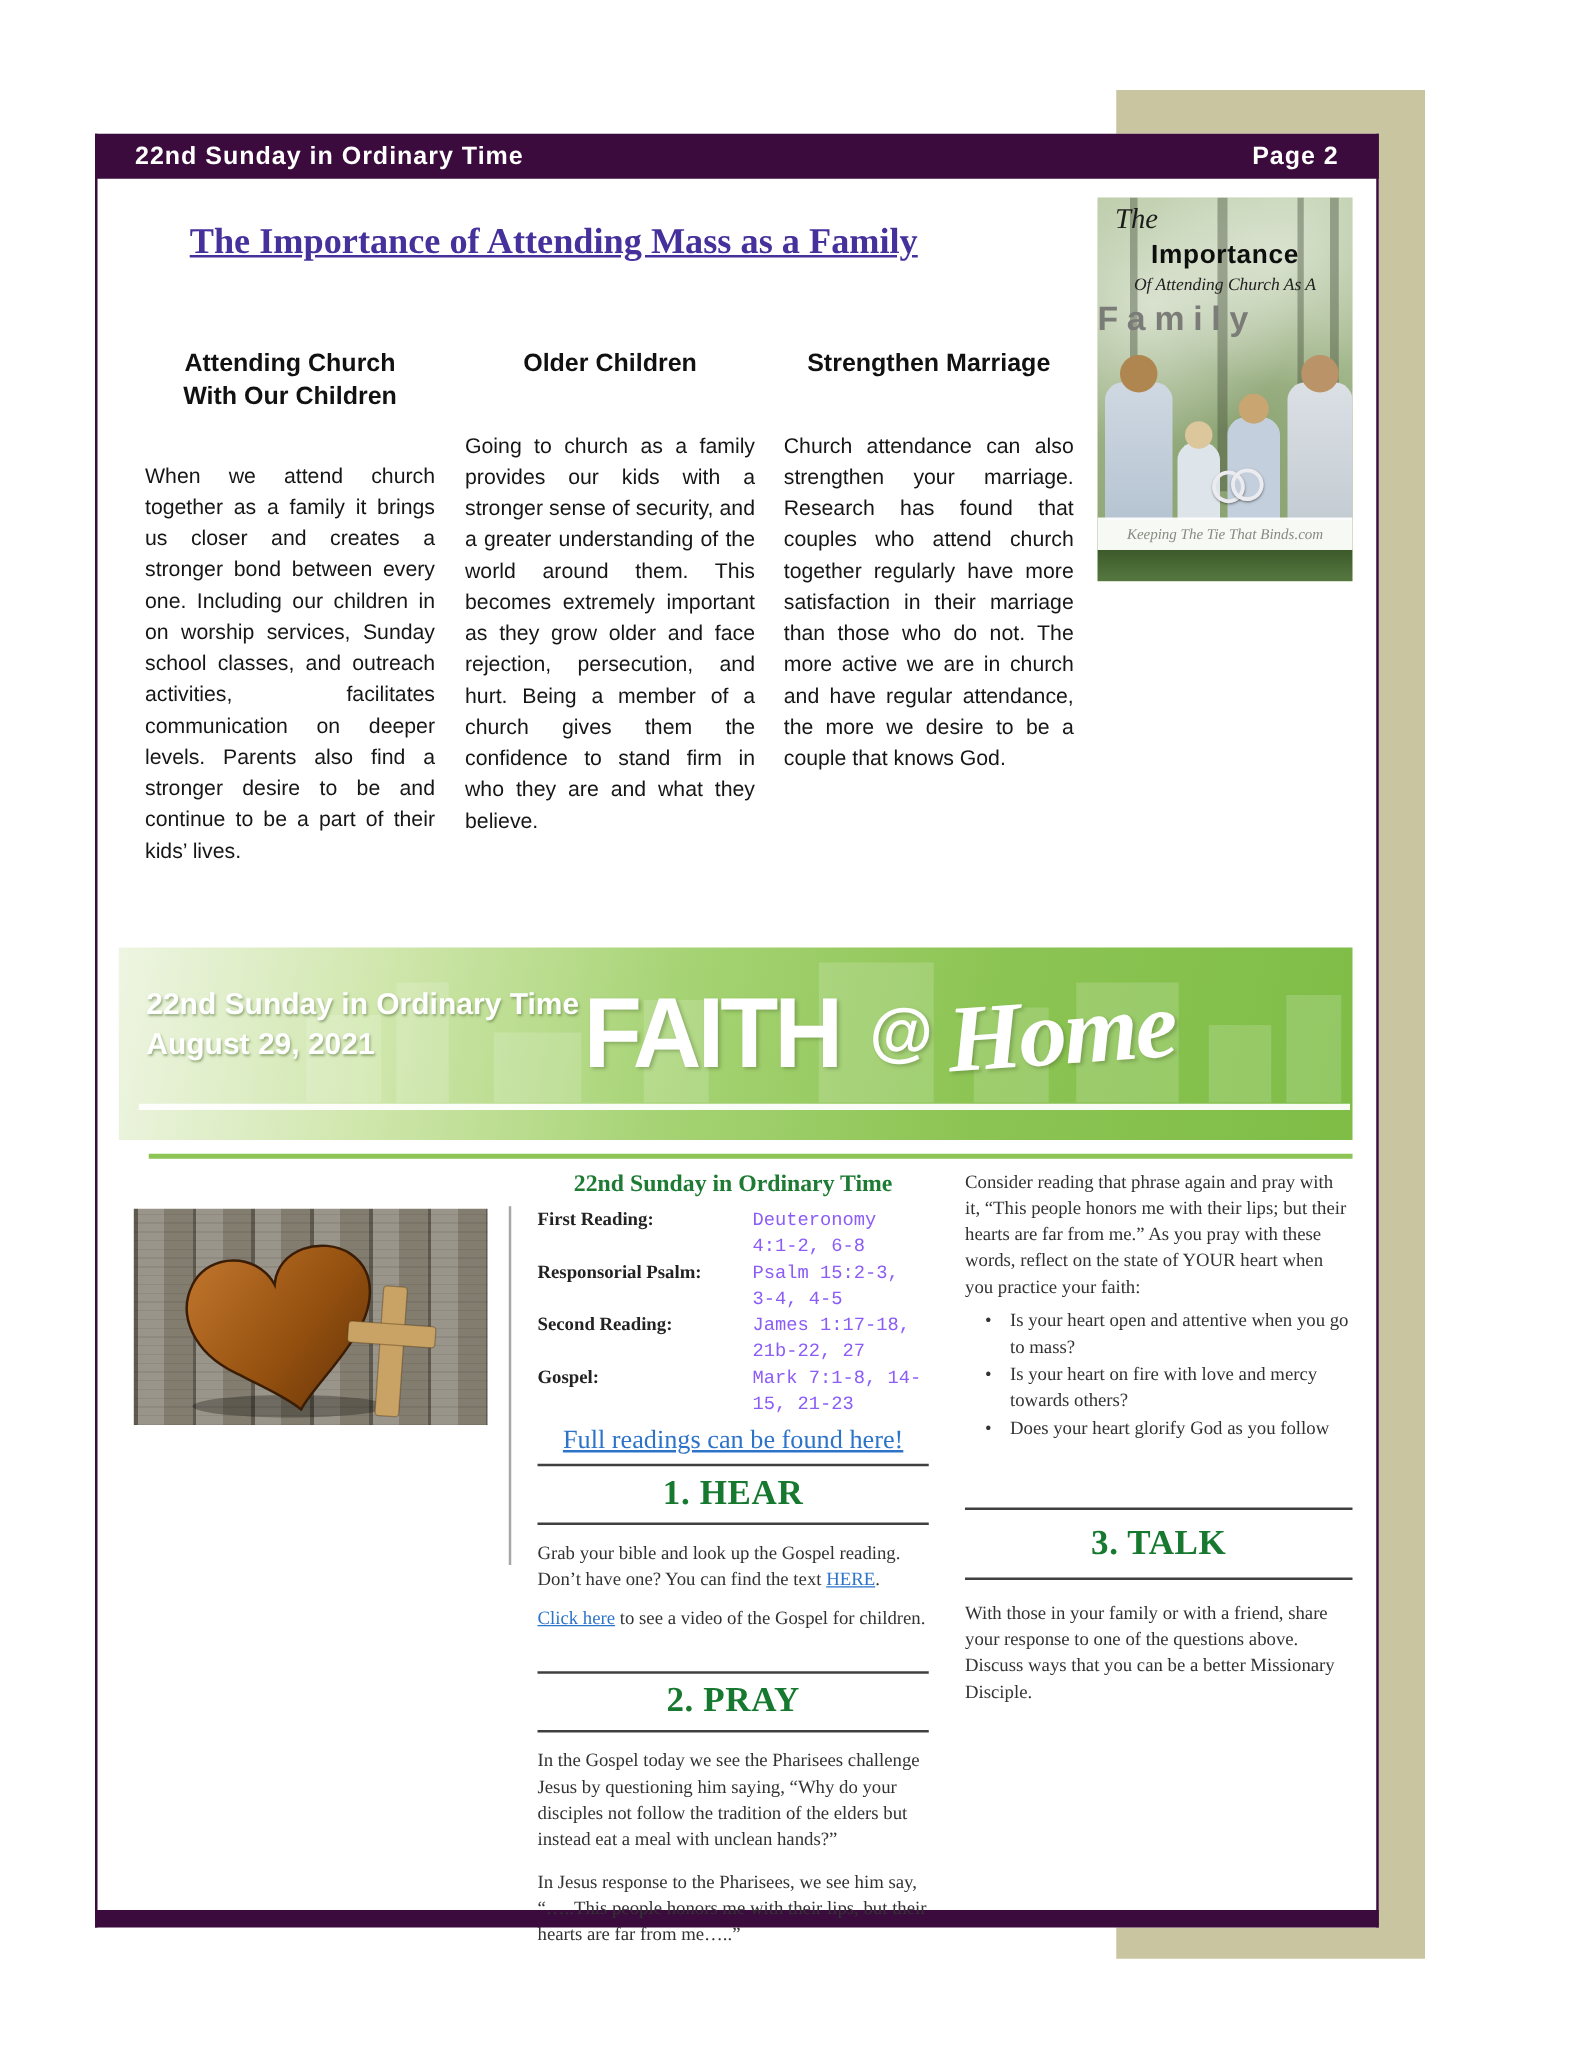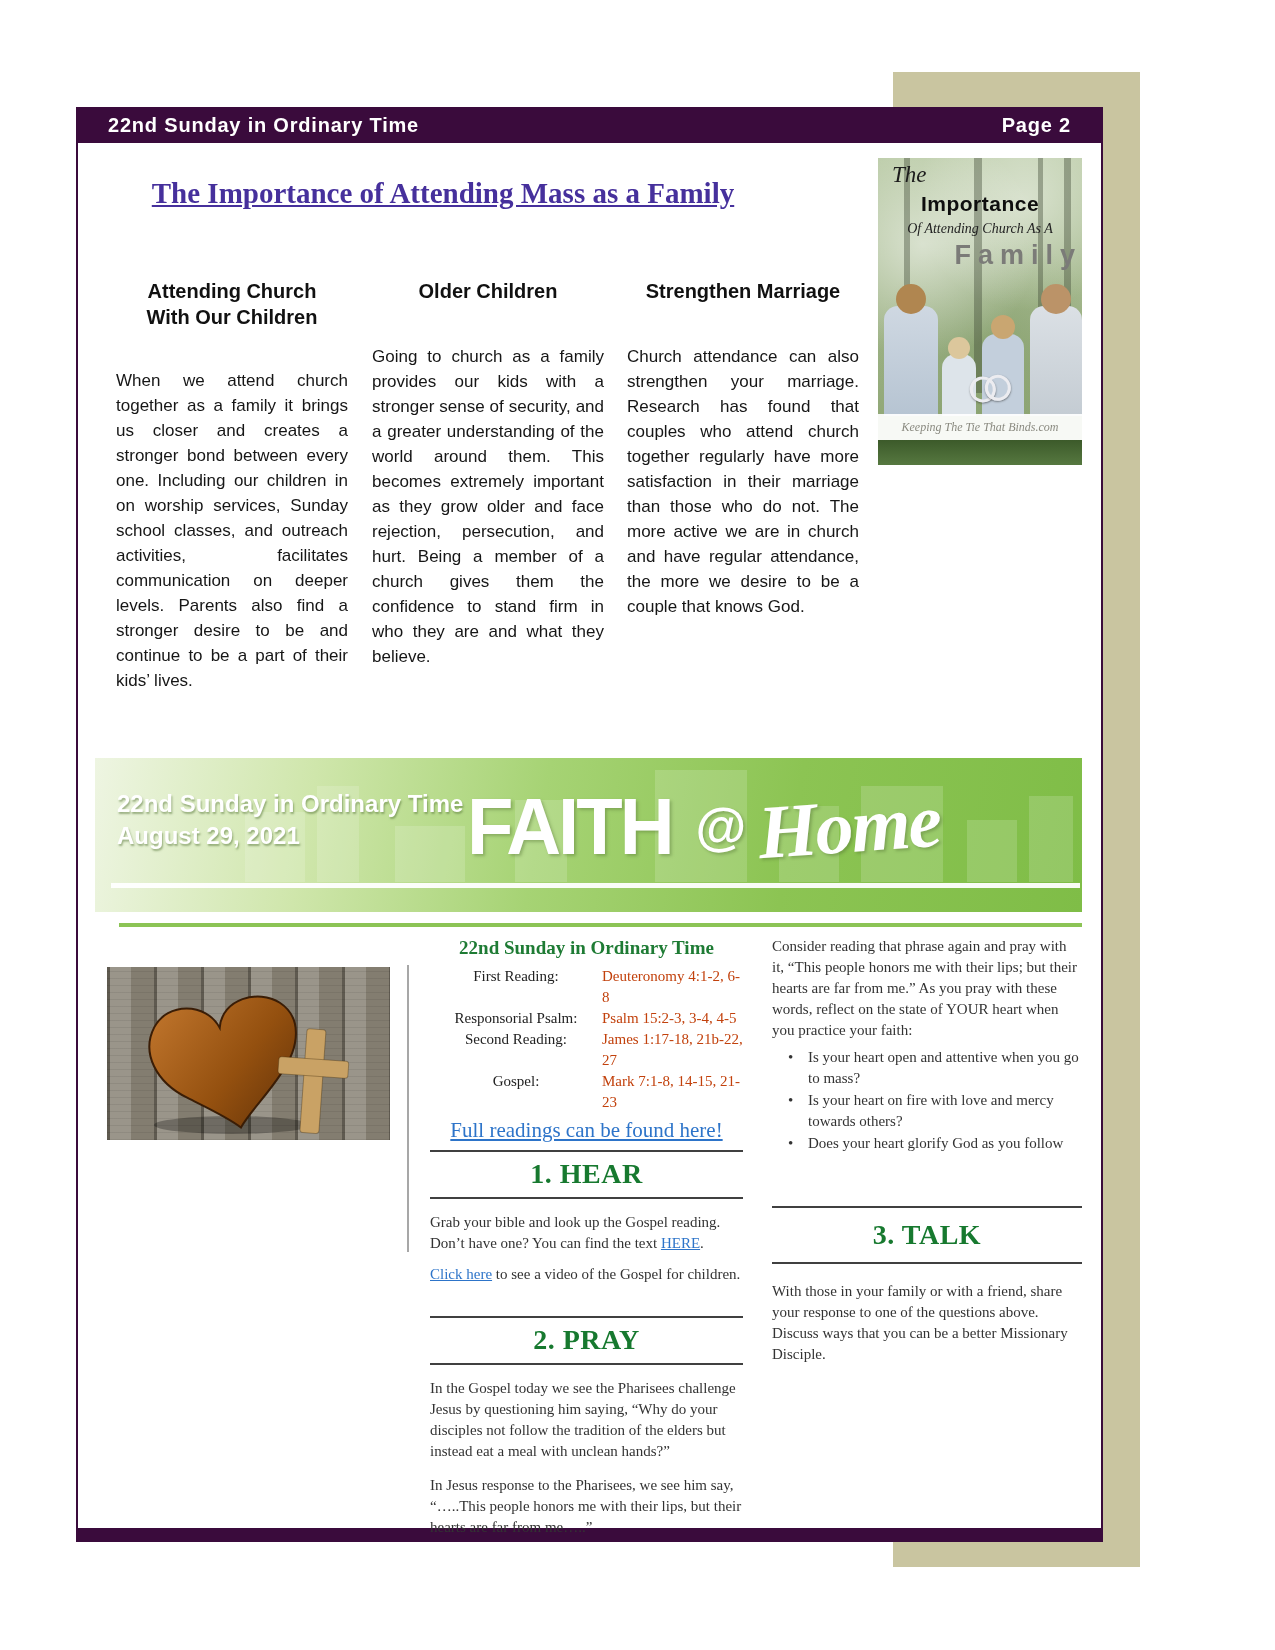--- a/index.html
+++ b/index.html
@@ -54,21 +54,21 @@
       linear-gradient(#b9caa5, #9cb184 60%, #8aa26f);
   }
   .trunk { position:absolute; top:0; background:rgba(62,72,52,.4); }
   .t1 { left:26px; width:6px; height:220px; }
   .t2 { left:96px; width:8px; height:235px; }
   .t3 { left:160px; width:5px; height:215px; }
   .t4 { left:186px; width:7px; height:230px; }
   .f-the { position:absolute; left:14px; top:4px; font-family:"Liberation Serif", serif; font-style:italic; font-size:23px; color:#1c1c1c; }
   .f-imp { position:absolute; left:0; top:34px; width:100%; text-align:center; font-weight:bold; font-size:21px; color:#0e0e0e; letter-spacing:.5px; }
   .f-ofatt { position:absolute; left:0; top:63px; width:100%; text-align:center; font-family:"Liberation Serif", serif; font-style:italic; font-size:14px; color:#222; }
-  .f-family { position:absolute; left:0; top:82px; width:100%; text-align:right; font-size:27px; font-weight:bold; color:#7b7b78; letter-spacing:7px; }
+  .f-family { position:absolute; left:0; top:82px; width:100%; text-align:left; font-size:27px; font-weight:bold; color:#7b7b78; letter-spacing:7px; }
   .person { position:absolute; border-radius:14px 14px 0 0; }
   .person::before { content:""; position:absolute; border-radius:50%; }
   .pm { left:6px; top:148px; width:54px; height:110px; background:linear-gradient(#cfd8e2,#b6c4d2); }
   .pm::before { width:30px; height:30px; left:12px; top:-22px; background:#b08650; }
   .pb { left:64px; top:196px; width:34px; height:62px; background:#dde4ea; }
   .pb::before { width:22px; height:22px; left:6px; top:-17px; background:#dcc79c; }
   .pg { left:104px; top:176px; width:42px; height:82px; background:#c3cfdc; }
   .pg::before { width:24px; height:24px; left:9px; top:-19px; background:#c9a671; }
   .pd { left:152px; top:148px; width:52px; height:110px; background:linear-gradient(#dbe0e5,#c4ccd3); }
   .pd::before { width:30px; height:30px; left:11px; top:-22px; background:#bb9368; }
@@ -103,22 +103,22 @@
       repeating-linear-gradient(0deg, rgba(0,0,0,.07) 0 1px, transparent 1px 7px),
       repeating-linear-gradient(90deg, #5f5a50 0 3px, #9a958a 3px 24px, #837d70 24px 47px);
   }
 
   
   .serifcol { font-family:"Liberation Serif", serif; color:#333; font-size:15px; line-height:21px; }
   .mid-col { position:absolute; left:352px; top:829px; width:313px; }
   .right-col { position:absolute; left:694px; top:829px; width:310px; }
   .fh-heading { color:#1e7b34; font-weight:bold; font-size:19px; text-align:center; line-height:24px; }
   .read-row { display:flex; line-height:21px; }
-  .read-lab { width:172px; font-weight:normal; color:#222;text-align:center; }
-  .read-val { flex:1; color:#c2410c; }
+  .read-lab { width:172px; font-weight:bold; color:#222; }
+  .read-val { flex:1; color:#8b5cf6;font-family:Liberation Mono, monospace; }
   .readings { margin-top:6px; }
   a.link, .link { color:#2d74c9; text-decoration:underline; cursor:pointer; }
   .center-link { display:block; text-align:center; margin-top:7px; font-size:21px; }
   .rule { border-top:2px solid #404040; }
   .sec-title { font-family:"Liberation Serif", serif; color:#17792f; font-weight:bold;
     font-size:28px; text-align:center; letter-spacing:.5px; line-height:34px; }
   .mp { margin-top:13px; }
   .bullets { margin-top:6px; }
   .bul { display:flex; line-height:21px; margin-top:1px; }
   .bul .dot { width:20px; margin-left:16px; text-align:left; }

